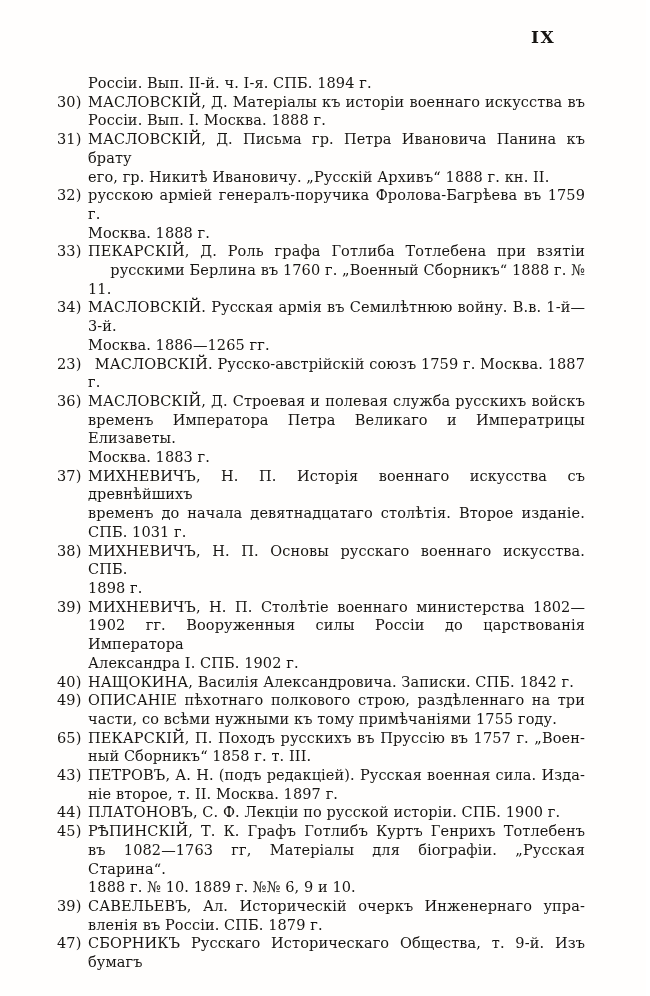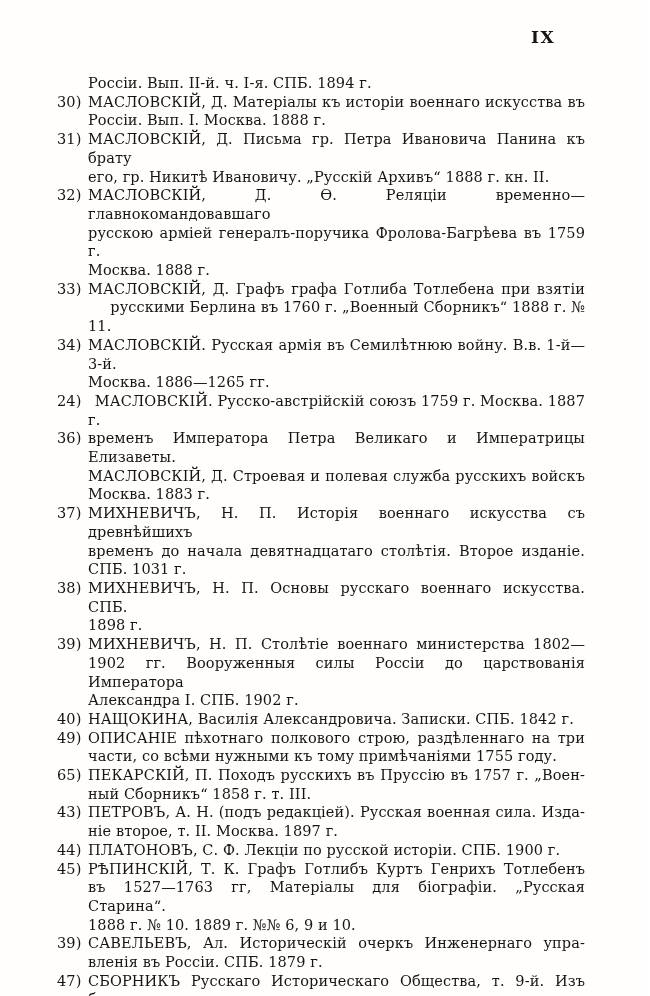--- a/index.html
+++ b/index.html
@@ -67,42 +67,41 @@
           <div class="line">МАСЛОВСКІЙ, Д. Матеріалы къ исторіи военнаго искусства въ</div>
           <div class="line last">Россіи. Вып. І. Москва. 1888 г.</div>
         </div>
         <div class="entry">
           <span class="num">31)</span>
           <div class="line">МАСЛОВСКІЙ, Д. Письма гр. Петра Ивановича Панина къ брату</div>
           <div class="line last">его, гр. Никитѣ Ивановичу. „Русскій Архивъ“ 1888 г. кн. II.</div>
         </div>
         <div class="entry">
           <span class="num">32)</span>
-          <div class="line">МАСЛОВСКІЙ, Д. Ѳ. Реляціи временно—главнокомандовавшаго</div>
           <div class="line">русскою арміей генералъ-поручика Фролова-Багрѣева въ 1759 г.</div>
           <div class="line last">Москва. 1888 г.</div>
         </div>
         <div class="entry">
           <span class="num">33)</span>
-          <div class="line">МАСЛОВСКІЙ, Д. Графъ графа Готлиба Тотлебена при взятіи</div>
+          <div class="line">ПЕКАРСКІЙ, Д. Роль графа Готлиба Тотлебена при взятіи</div>
           <div class="line last">русскими Берлина въ 1760 г. „Военный Сборникъ“ 1888 г. № 11.</div>
         </div>
         <div class="entry">
           <span class="num">34)</span>
           <div class="line">МАСЛОВСКІЙ. Русская армія въ Семилѣтнюю войну. В.в. 1-й—3-й.</div>
           <div class="line last">Москва. 1886—1265 гг.</div>
         </div>
         <div class="entry">
-          <span class="num">24)</span>
+          <span class="num">23)</span>
           <div class="line last">МАСЛОВСКІЙ. Русско-австрійскій союзъ 1759 г. Москва. 1887 г.</div>
         </div>
         <div class="entry">
           <span class="num">36)</span>
+          <div class="line">МАСЛОВСКІЙ, Д. Строевая и полевая служба русскихъ войскъ</div>
           <div class="line">временъ Императора Петра Великаго и Императрицы Елизаветы.</div>
-          <div class="line">МАСЛОВСКІЙ, Д. Строевая и полевая служба русскихъ войскъ</div>
           <div class="line last">Москва. 1883 г.</div>
         </div>
         <div class="entry">
           <span class="num">37)</span>
           <div class="line">МИХНЕВИЧЪ, Н. П. Исторія военнаго искусства съ древнѣйшихъ</div>
           <div class="line">временъ до начала девятнадцатаго столѣтія. Второе изданіе.</div>
           <div class="line last">СПБ. 1031 г.</div>
         </div>
         <div class="entry">
           <span class="num">38)</span>
@@ -134,21 +133,21 @@
           <div class="line">ПЕТРОВЪ, А. Н. (подъ редакціей). Русская военная сила. Изда-</div>
           <div class="line last">ніе второе, т. II. Москва. 1897 г.</div>
         </div>
         <div class="entry">
           <span class="num">44)</span>
           <div class="line last">ПЛАТОНОВЪ, С. Ф. Лекціи по русской исторіи. СПБ. 1900 г.</div>
         </div>
         <div class="entry">
           <span class="num">45)</span>
           <div class="line">РѢПИНСКІЙ, Т. К. Графъ Готлибъ Куртъ Генрихъ Тотлебенъ</div>
-          <div class="line">въ 1527—1763 гг, Матеріалы для біографіи. „Русская Старина“.</div>
+          <div class="line">въ 1082—1763 гг, Матеріалы для біографіи. „Русская Старина“.</div>
           <div class="line last">1888 г. № 10. 1889 г. №№ 6, 9 и 10.</div>
         </div>
         <div class="entry">
           <span class="num">39)</span>
           <div class="line">САВЕЛЬЕВЪ, Ал. Историческій очеркъ Инженернаго упра-</div>
           <div class="line last">вленія въ Россіи. СПБ. 1879 г.</div>
         </div>
         <div class="entry">
           <span class="num">47)</span>
           <div class="line">СБОРНИКЪ Русскаго Историческаго Общества, т. 9-й. Изъ бумагъ</div>

